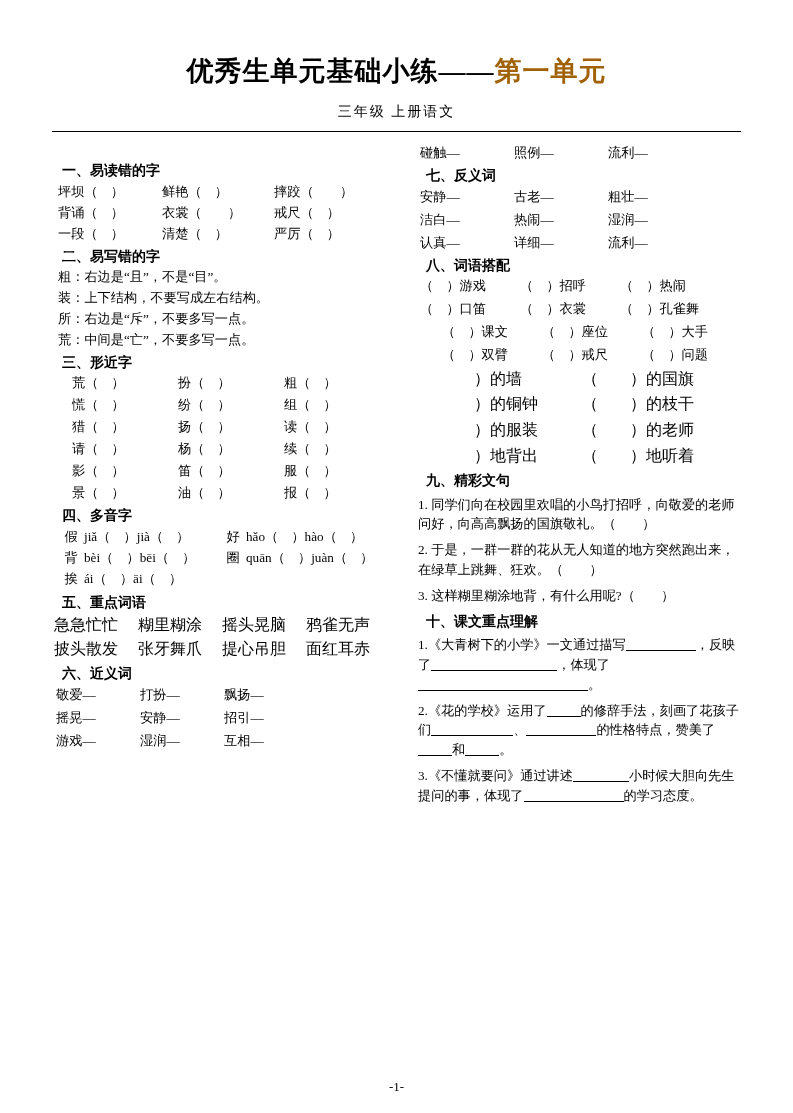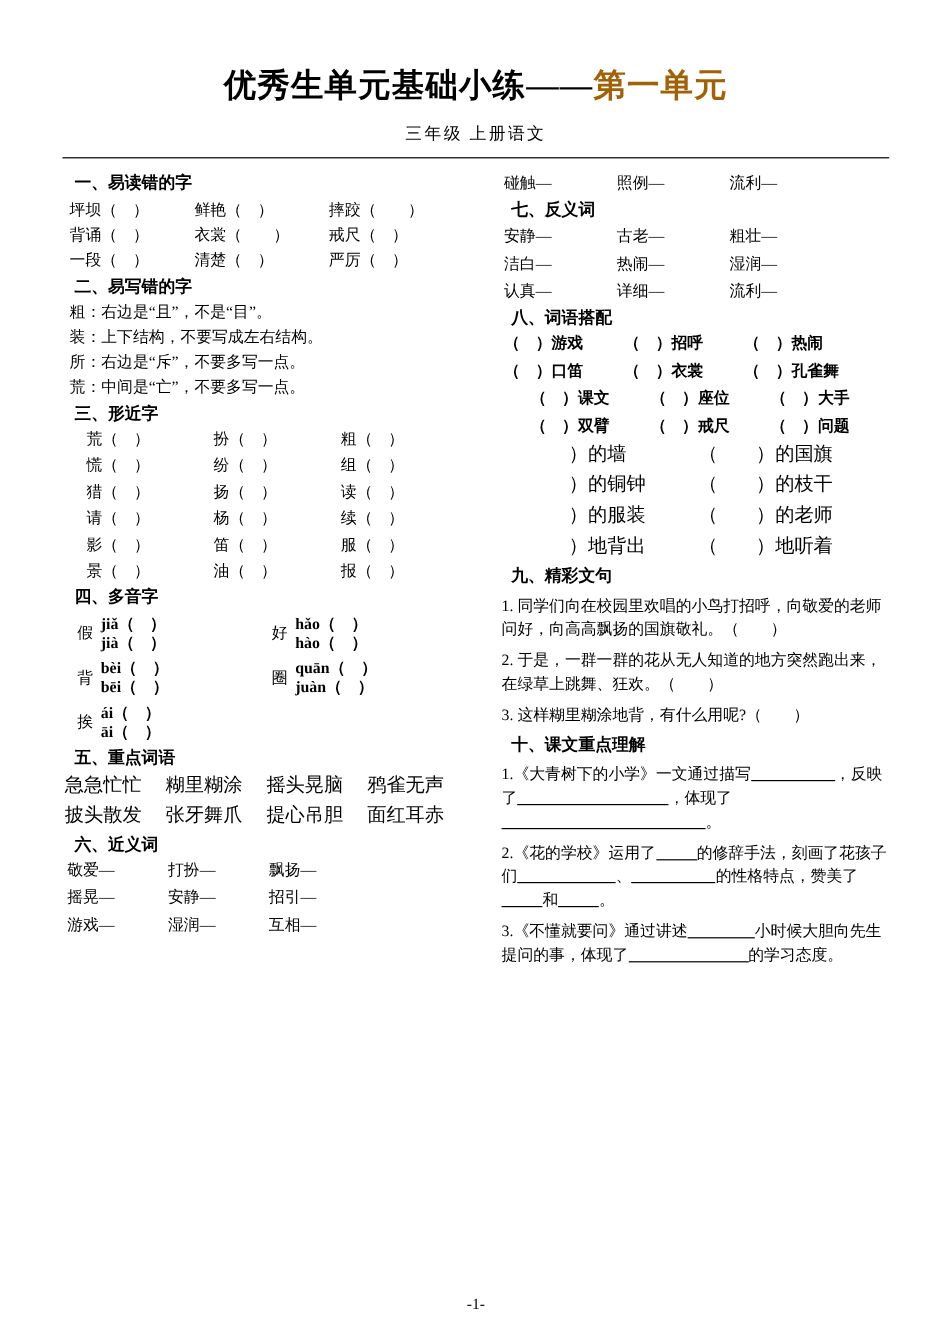--- a/index.html
+++ b/index.html
@@ -51,21 +51,21 @@
   .col {
     width: 340px;
     font-size: 13.2px;
     line-height: 1.05;
   }
   .sec-head {
     font-weight: bold;
     font-size: 14px;
     margin: 9px 0 6px 10px;
   }
-  .sec-head.first { margin-top: 3px; font-family: Liberation Serif, serif; }
+  .sec-head.first { margin-top: 20px; font-family: Liberation Serif, serif; }
   .row {
     margin: 0 0 7px 6px;
     white-space: nowrap;
   }
   .cell {
     display: inline-block;
   }
   .w1 { width: 104px; }
   .w2 { width: 112px; }
   .w3 { width: 104px; }
@@ -94,22 +94,21 @@
     align-items: center;
     margin-bottom: 5px;
   }
   .poly .ch {
     width: 26px;
     text-align: center;
     font-size: 13.2px;
   }
   .poly .two {
     display: flex;
-    flex-direction: column;
-    font-weight: bold;
+    flex-direction: row;
   }
   .poly .two div {
     margin: 1px 0;
     font-size: 13.2px;
   }
   .poly .half {
     display: flex;
     align-items: center;
     width: 162px;
   }
@@ -136,21 +135,20 @@
     display: inline-block;
     width: 84px;
     font-size: 13.2px;
   }
   .syn.right .c { width: 94px; }
   
   .match .r {
     margin-bottom: 9px;
     white-space: nowrap;
     margin-left: 4px;
-    font-weight: bold;
   }
   .match .c {
     display: inline-block;
     width: 100px;
     font-size: 13.2px;
   }
   .match2 .r {
     margin-bottom: 9px;
     margin-left: 58px;
     white-space: nowrap;

